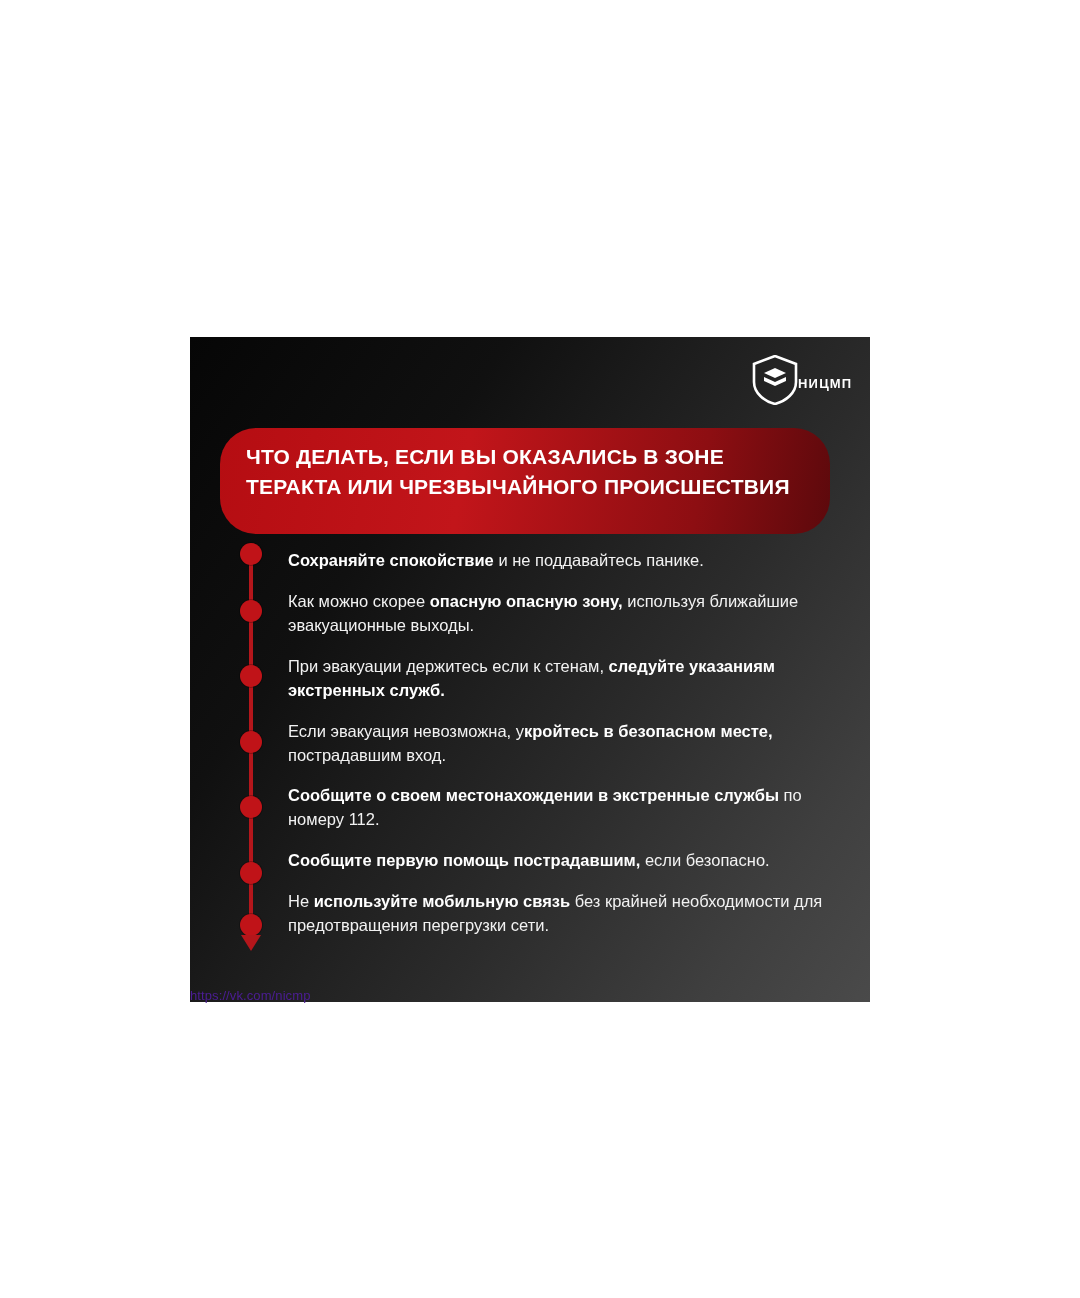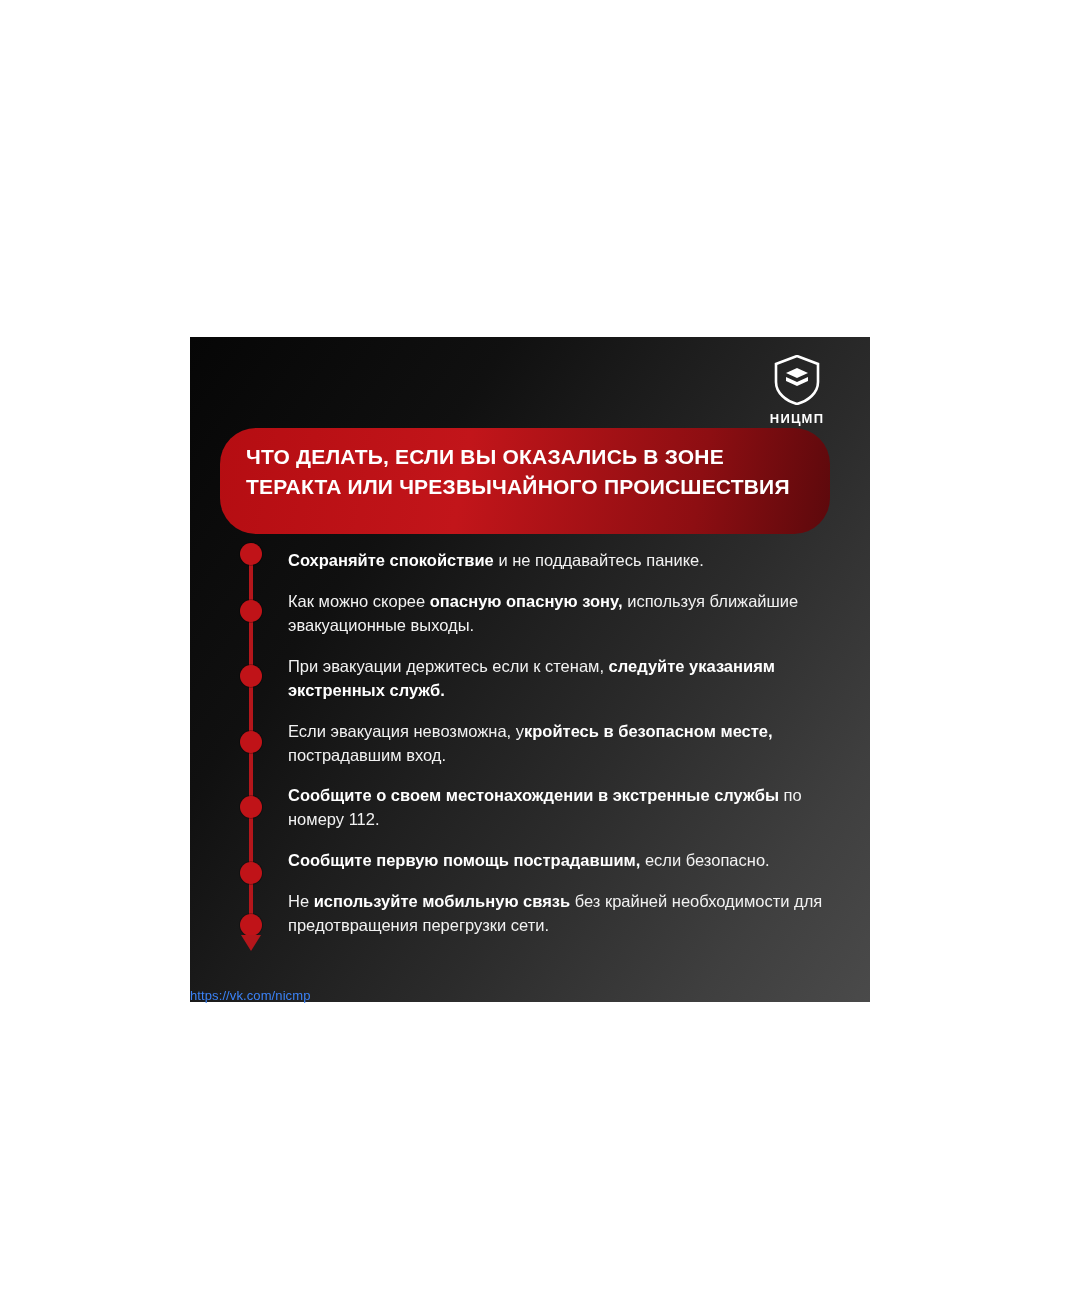--- a/index.html
+++ b/index.html
@@ -30,21 +30,21 @@
     overflow: hidden;
   }
 
   
   .logo-wrap {
     position: absolute;
     right: 28px;
     top: 18px;
     width: 90px;
     display: flex;
-    flex-direction: column;
+    flex-direction: row;
     align-items: center;
     text-align: right;
   }
   .logo-mark {
     width: 46px;
     height: 50px;
     position: relative;
   }
   .logo-mark svg { display: block; }
   .logo-text {
@@ -130,21 +130,21 @@
     max-width: 568px;
   }
   .item:last-child { margin-bottom: 0; }
   .item b { font-weight: bold; color: #ffffff; }
 
   
   .footer-url {
     position: absolute;
     left: 190px;
     top: 988px;
-    color: #3b82f6;
+    color: #4c1d95;
     font-size: 13px;
     letter-spacing: 0.1px;
   }
 </style>
 </head>
 <body>
 
 <div class="page">
 
   <div class="poster">

